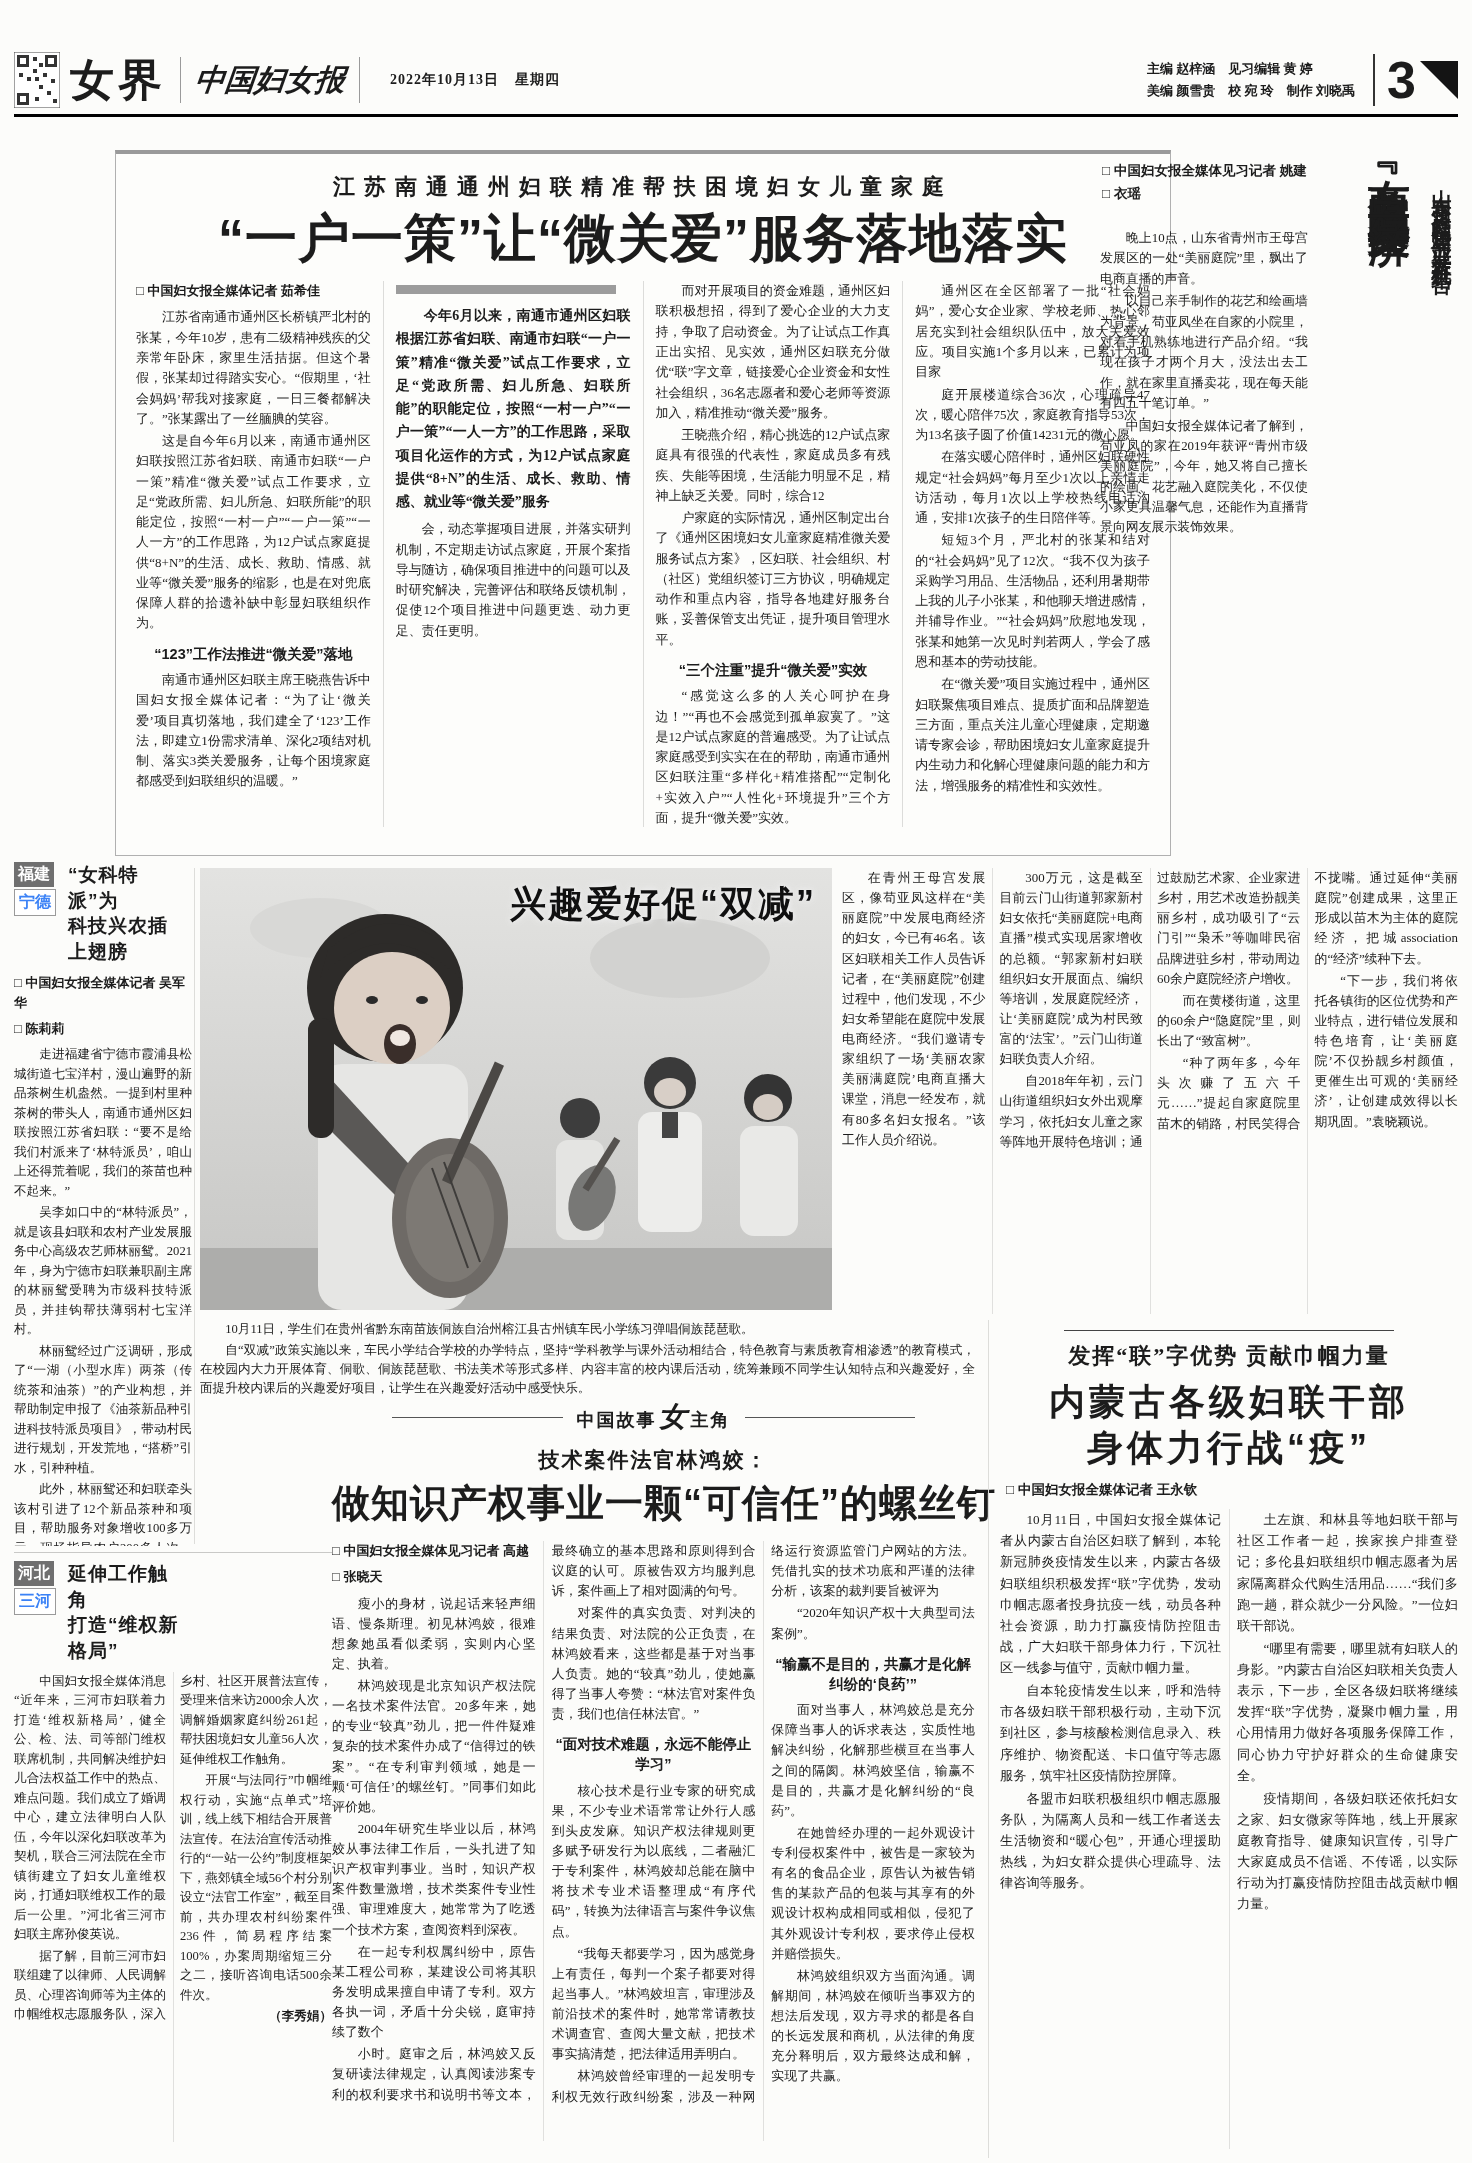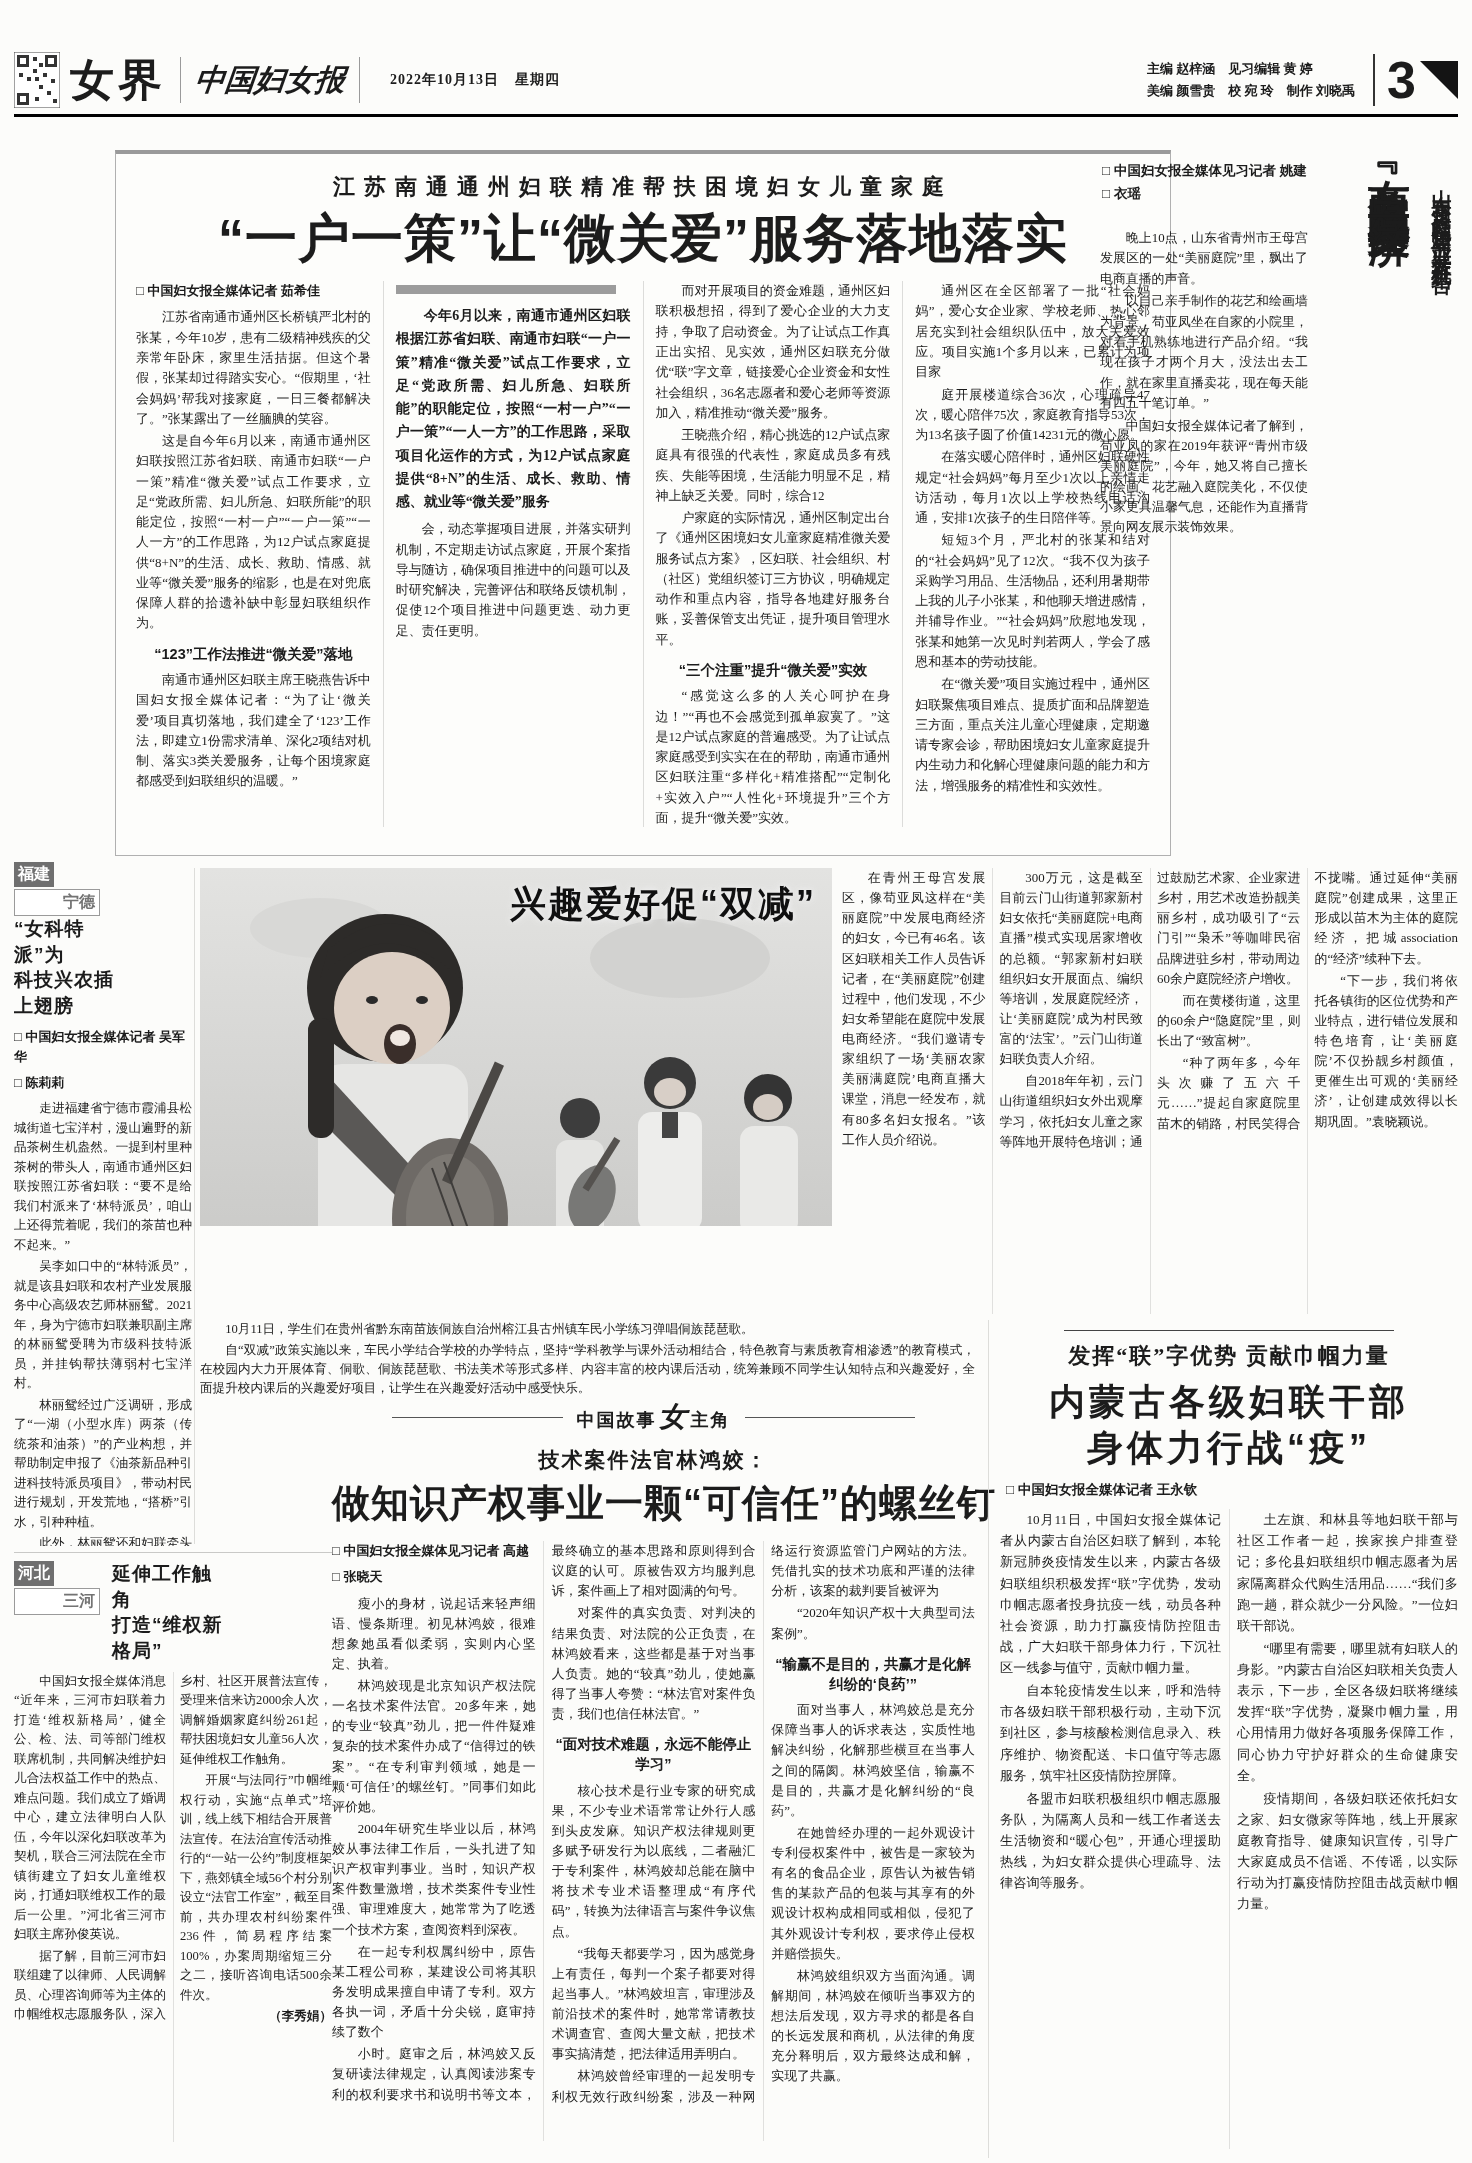--- a/index.html
+++ b/index.html
@@ -44,33 +44,33 @@
              line-height:1.7;font-family:"Liberation Sans",sans-serif;}
   .sd-col{position:absolute;left:0;top:96px;width:208px;height:624px;font-size:12.9px;line-height:1.58;
           overflow:hidden;}
   .sd-vtitle{position:absolute;right:46px;top:14px;height:700px;writing-mode:vertical-rl;text-orientation:upright;
              font-size:42px;font-weight:900;font-family:"Liberation Sans",sans-serif;letter-spacing:3px;line-height:1.08;}
   .sd-vkicker{position:absolute;right:2px;top:42px;height:640px;writing-mode:vertical-rl;text-orientation:upright;
               font-size:20px;font-weight:bold;letter-spacing:5px;}
   .sd-bottom{left:842px;top:868px;width:616px;height:446px;column-count:4;column-gap:14px;
              column-rule:1px solid #e0e0de;font-size:12.9px;line-height:1.56;overflow:hidden;}
   
-  .photo{left:200px;top:868px;width:632px;height:358px;overflow:hidden;background:#cfcfcd;}
+  .photo{left:200px;top:868px;width:632px;height:442px;overflow:hidden;background:#cfcfcd;}
   .photo-title{position:absolute;right:16px;top:12px;font-size:36px;font-weight:900;
                font-family:"Liberation Sans",sans-serif;color:#101010;
                text-shadow:0 0 4px #efefef,0 0 8px #efefef;letter-spacing:2px;}
   .caption{left:200px;top:1320px;width:775px;height:76px;font-size:12.6px;line-height:1.5;overflow:hidden;}
   
   .fj{left:14px;top:862px;width:178px;height:684px;overflow:hidden;}
   .hb{left:14px;top:1552px;width:318px;height:606px;border-top:1px solid #c9c9c7;padding-top:8px;overflow:hidden;}
   .tagbox{display:inline-block;vertical-align:top;margin-right:8px;}
   .tag{display:block;width:40px;text-align:center;font-size:16px;font-weight:bold;
        font-family:"Liberation Sans",sans-serif;padding:2px 0;}
   .tag-dark{background:#6f6f6f;color:#fff;}
-  .tag-light{color:#737373;border:1px solid #9a9a9a;background:#fff;margin-top:2px;padding-left:44px;}
+  .tag-light{color:#3b82f6;border:1px solid #9a9a9a;background:#fff;margin-top:2px;}
   .side-title{display:inline-block;font-size:19px;font-weight:900;font-family:"Liberation Sans",sans-serif;
               line-height:1.35;letter-spacing:1px;width:118px;}
   .side-body{font-size:12.6px;line-height:1.55;margin-top:8px;}
   .hb-cols{column-count:2;column-gap:14px;column-rule:1px solid #e0e0de;height:470px;overflow:hidden;
            font-size:12.6px;line-height:1.55;margin-top:8px;}
   .endmark{text-align:right;font-weight:bold;text-indent:0;}
   
   .judge{left:332px;top:1398px;width:643px;height:762px;}
   .badge-row{display:flex;align-items:center;margin:0 60px;}
   .badge-line{flex:1;height:1px;background:#555;}

